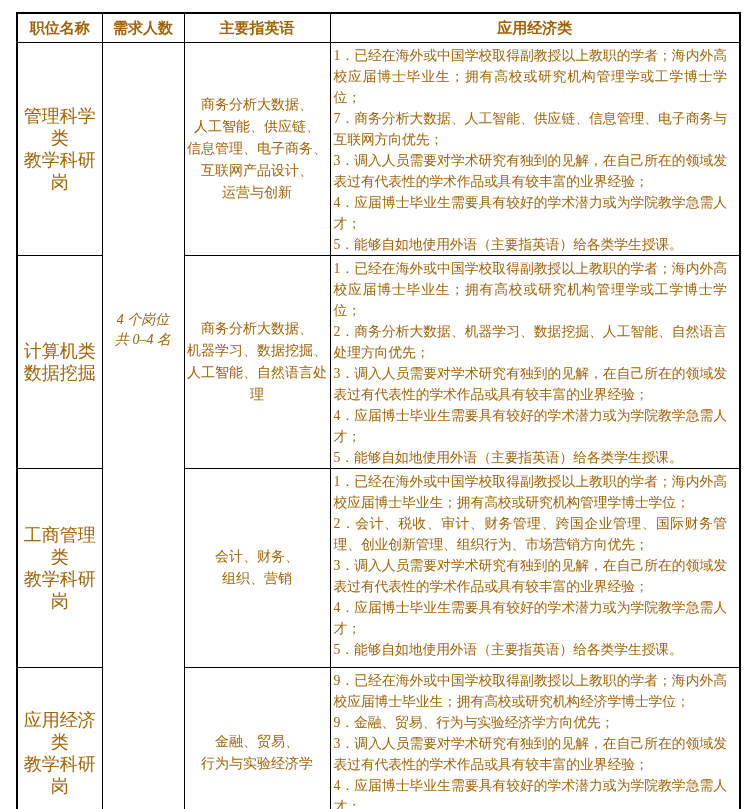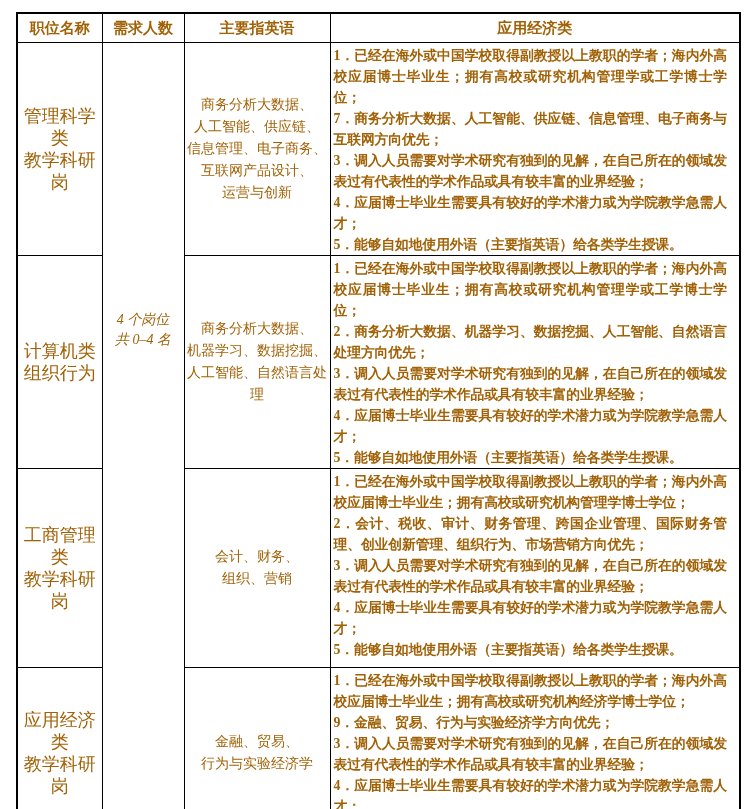--- a/index.html
+++ b/index.html
@@ -43,21 +43,20 @@
   }
   td.major{
     text-align:center;vertical-align:middle;
     font-size:14px;line-height:22px;
     white-space:pre-line;
     padding:0 2px;
   }
   td.reqs{
     vertical-align:top;
     padding:2px 12px 0 3px;
-    font-weight:bold;
   }
   td.reqs .req-item{
     font-size:13.8px;line-height:21px;
     text-align:justify;
     letter-spacing:-0.1px;
   }
   tr.r1{height:200px;}
   tr.r2{height:191px;}
   tr.r3{height:199px;}
   tr.r4{height:170px;}
@@ -95,21 +94,21 @@
         <div class="req-item">1．已经在海外或中国学校取得副教授以上教职的学者；海内外高校应届博士毕业生；拥有高校或研究机构管理学或工学博士学位；</div>
         <div class="req-item">7．商务分析大数据、人工智能、供应链、信息管理、电子商务与互联网方向优先；</div>
         <div class="req-item">3．调入人员需要对学术研究有独到的见解，在自己所在的领域发表过有代表性的学术作品或具有较丰富的业界经验；</div>
         <div class="req-item">4．应届博士毕业生需要具有较好的学术潜力或为学院教学急需人才；</div>
         <div class="req-item">5．能够自如地使用外语（主要指英语）给各类学生授课。</div>
       </td>
     </tr>
 
     <tr class="r2">
       <td class="pos">计算机类
-组织行为</td>
+数据挖掘</td>
       <td class="major">商务分析大数据、
 机器学习、数据挖掘、
 人工智能、自然语言处理</td>
       <td class="reqs">
         <div class="req-item">1．已经在海外或中国学校取得副教授以上教职的学者；海内外高校应届博士毕业生；拥有高校或研究机构管理学或工学博士学位；</div>
         <div class="req-item">2．商务分析大数据、机器学习、数据挖掘、人工智能、自然语言处理方向优先；</div>
         <div class="req-item">3．调入人员需要对学术研究有独到的见解，在自己所在的领域发表过有代表性的学术作品或具有较丰富的业界经验；</div>
         <div class="req-item">4．应届博士毕业生需要具有较好的学术潜力或为学院教学急需人才；</div>
         <div class="req-item">5．能够自如地使用外语（主要指英语）给各类学生授课。</div>
       </td>
@@ -128,21 +127,21 @@
         <div class="req-item">5．能够自如地使用外语（主要指英语）给各类学生授课。</div>
       </td>
     </tr>
 
     <tr class="r4">
       <td class="pos">应用经济类
 教学科研岗</td>
       <td class="major">金融、贸易、
 行为与实验经济学</td>
       <td class="reqs">
-        <div class="req-item">1．已经在海外或中国学校取得副教授以上教职的学者；海内外高校应届博士毕业生；拥有高校或研究机构经济学博士学位；</div>
+        <div class="req-item">9．已经在海外或中国学校取得副教授以上教职的学者；海内外高校应届博士毕业生；拥有高校或研究机构经济学博士学位；</div>
         <div class="req-item">9．金融、贸易、行为与实验经济学方向优先；</div>
         <div class="req-item">3．调入人员需要对学术研究有独到的见解，在自己所在的领域发表过有代表性的学术作品或具有较丰富的业界经验；</div>
         <div class="req-item">4．应届博士毕业生需要具有较好的学术潜力或为学院教学急需人才；</div>
         <div class="req-item">5．能够自如地使用外语（主要指英语）给各类学生授课。</div>
       </td>
     </tr>
   </tbody>
     </table>
 </div>
 

